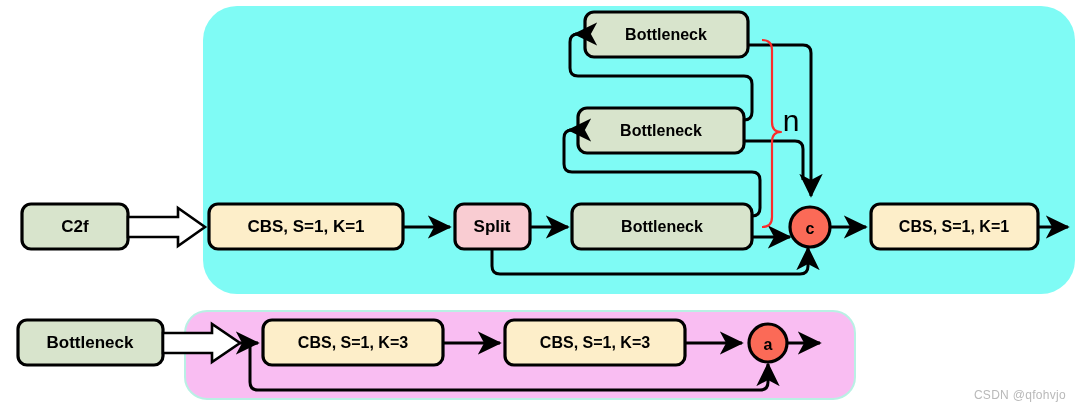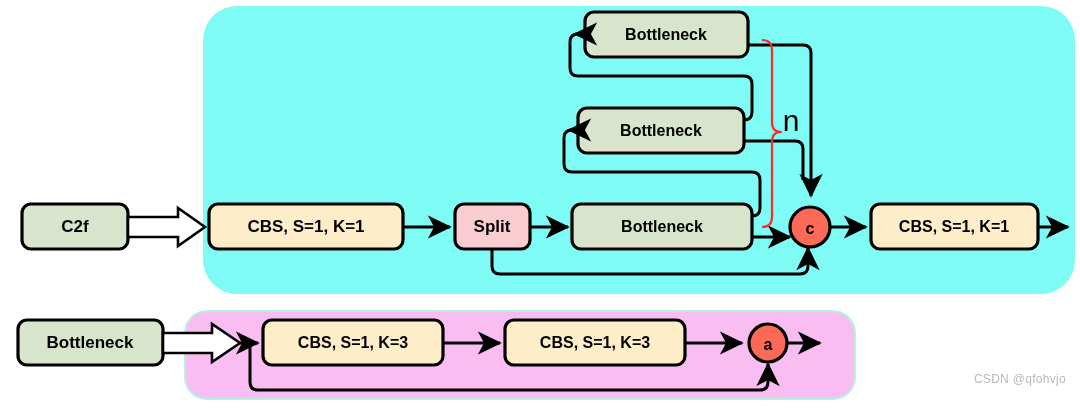--- a/index.html
+++ b/index.html
@@ -34,21 +34,21 @@
   .brace-label{
     font-family:"Liberation Sans", sans-serif;
     font-weight:normal;
     font-size:30px;
     fill:#000000;
     text-anchor:middle;
     dominant-baseline:central;
   }
   .watermark{
     position:absolute;
-    right:14px;bottom:24px;
+    right:14px;bottom:8px;
     font-family:"Liberation Sans", sans-serif;
     font-size:12px;
     color:#b9b9b9;
     letter-spacing:.3px;
     user-select:none;
   }
   .box{stroke:#000000;stroke-width:3.2;}
   .panel{stroke-width:2;}
   .wire{fill:none;stroke:#000000;stroke-width:3;stroke-linecap:butt;stroke-linejoin:round;}
   .wire-red{fill:none;stroke:#fb2b2b;stroke-width:2.2;stroke-linecap:butt;stroke-linejoin:round;}

